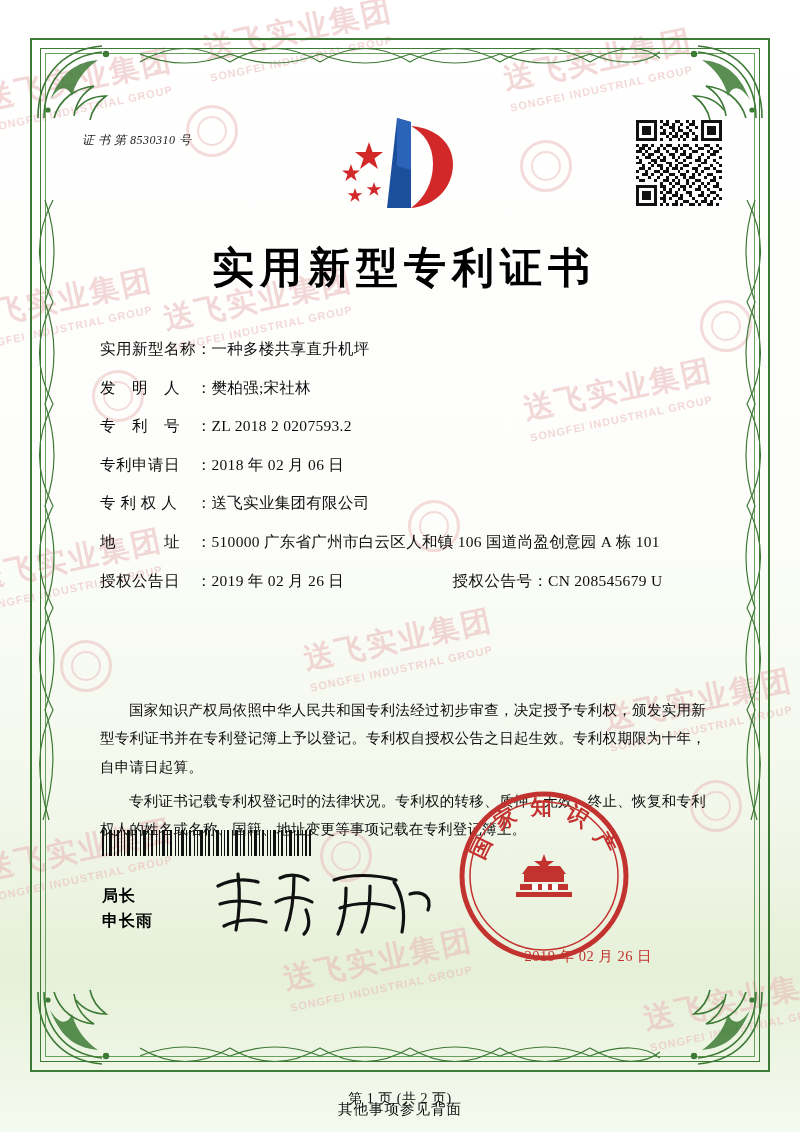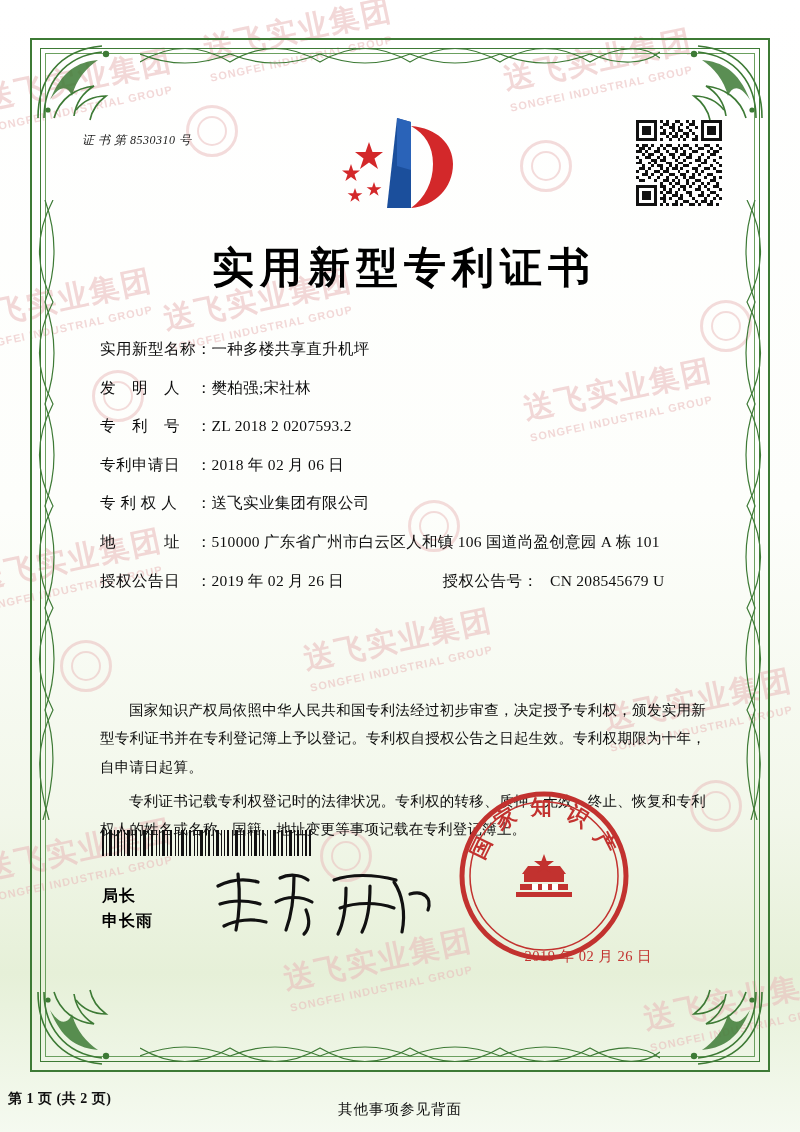--- a/index.html
+++ b/index.html
@@ -188,26 +188,25 @@
   .field-value {
     flex: 1;
     letter-spacing: .3px;
   }
   .field-row.two .field-value {
     flex: 0 0 auto;
     min-width: 205px;
   }
   .sub-label {
     flex: 0 0 auto;
-    margin-left: 26px;
+    margin-left: 36px;
     white-space: nowrap;
     letter-spacing: .5px;
   }
   .sub-value {
-    margin-left: 12px;
     letter-spacing: .3px;
     font-family: Liberation Serif, serif;
   }
 
   .paragraphs {
     position: absolute;
     left: 40px;
     right: 34px;
     top: 618px;
     font-size: 14.5px;
@@ -259,27 +258,27 @@
     right: 88px;
     bottom: 86px;
     font-size: 14.5px;
     color: #c2322f;
     letter-spacing: .5px;
     font-family: "Liberation Serif", serif;
   }
 
   .page-num {
     position: absolute;
-    left: 8px;
+    left: 0;
     right: 0;
     bottom: 24px;
+    text-align: center;
     font-size: 14px;
     color: #111;
     letter-spacing: .5px;
-    font-weight: bold;
   }
 </style>
 </head>
 <body>
 
 <div class="page">
   <div class="paper-bg"></div>
 
   <div class="watermark-layer">
     <div class="wm" style="left:-20px; top:80px;">

